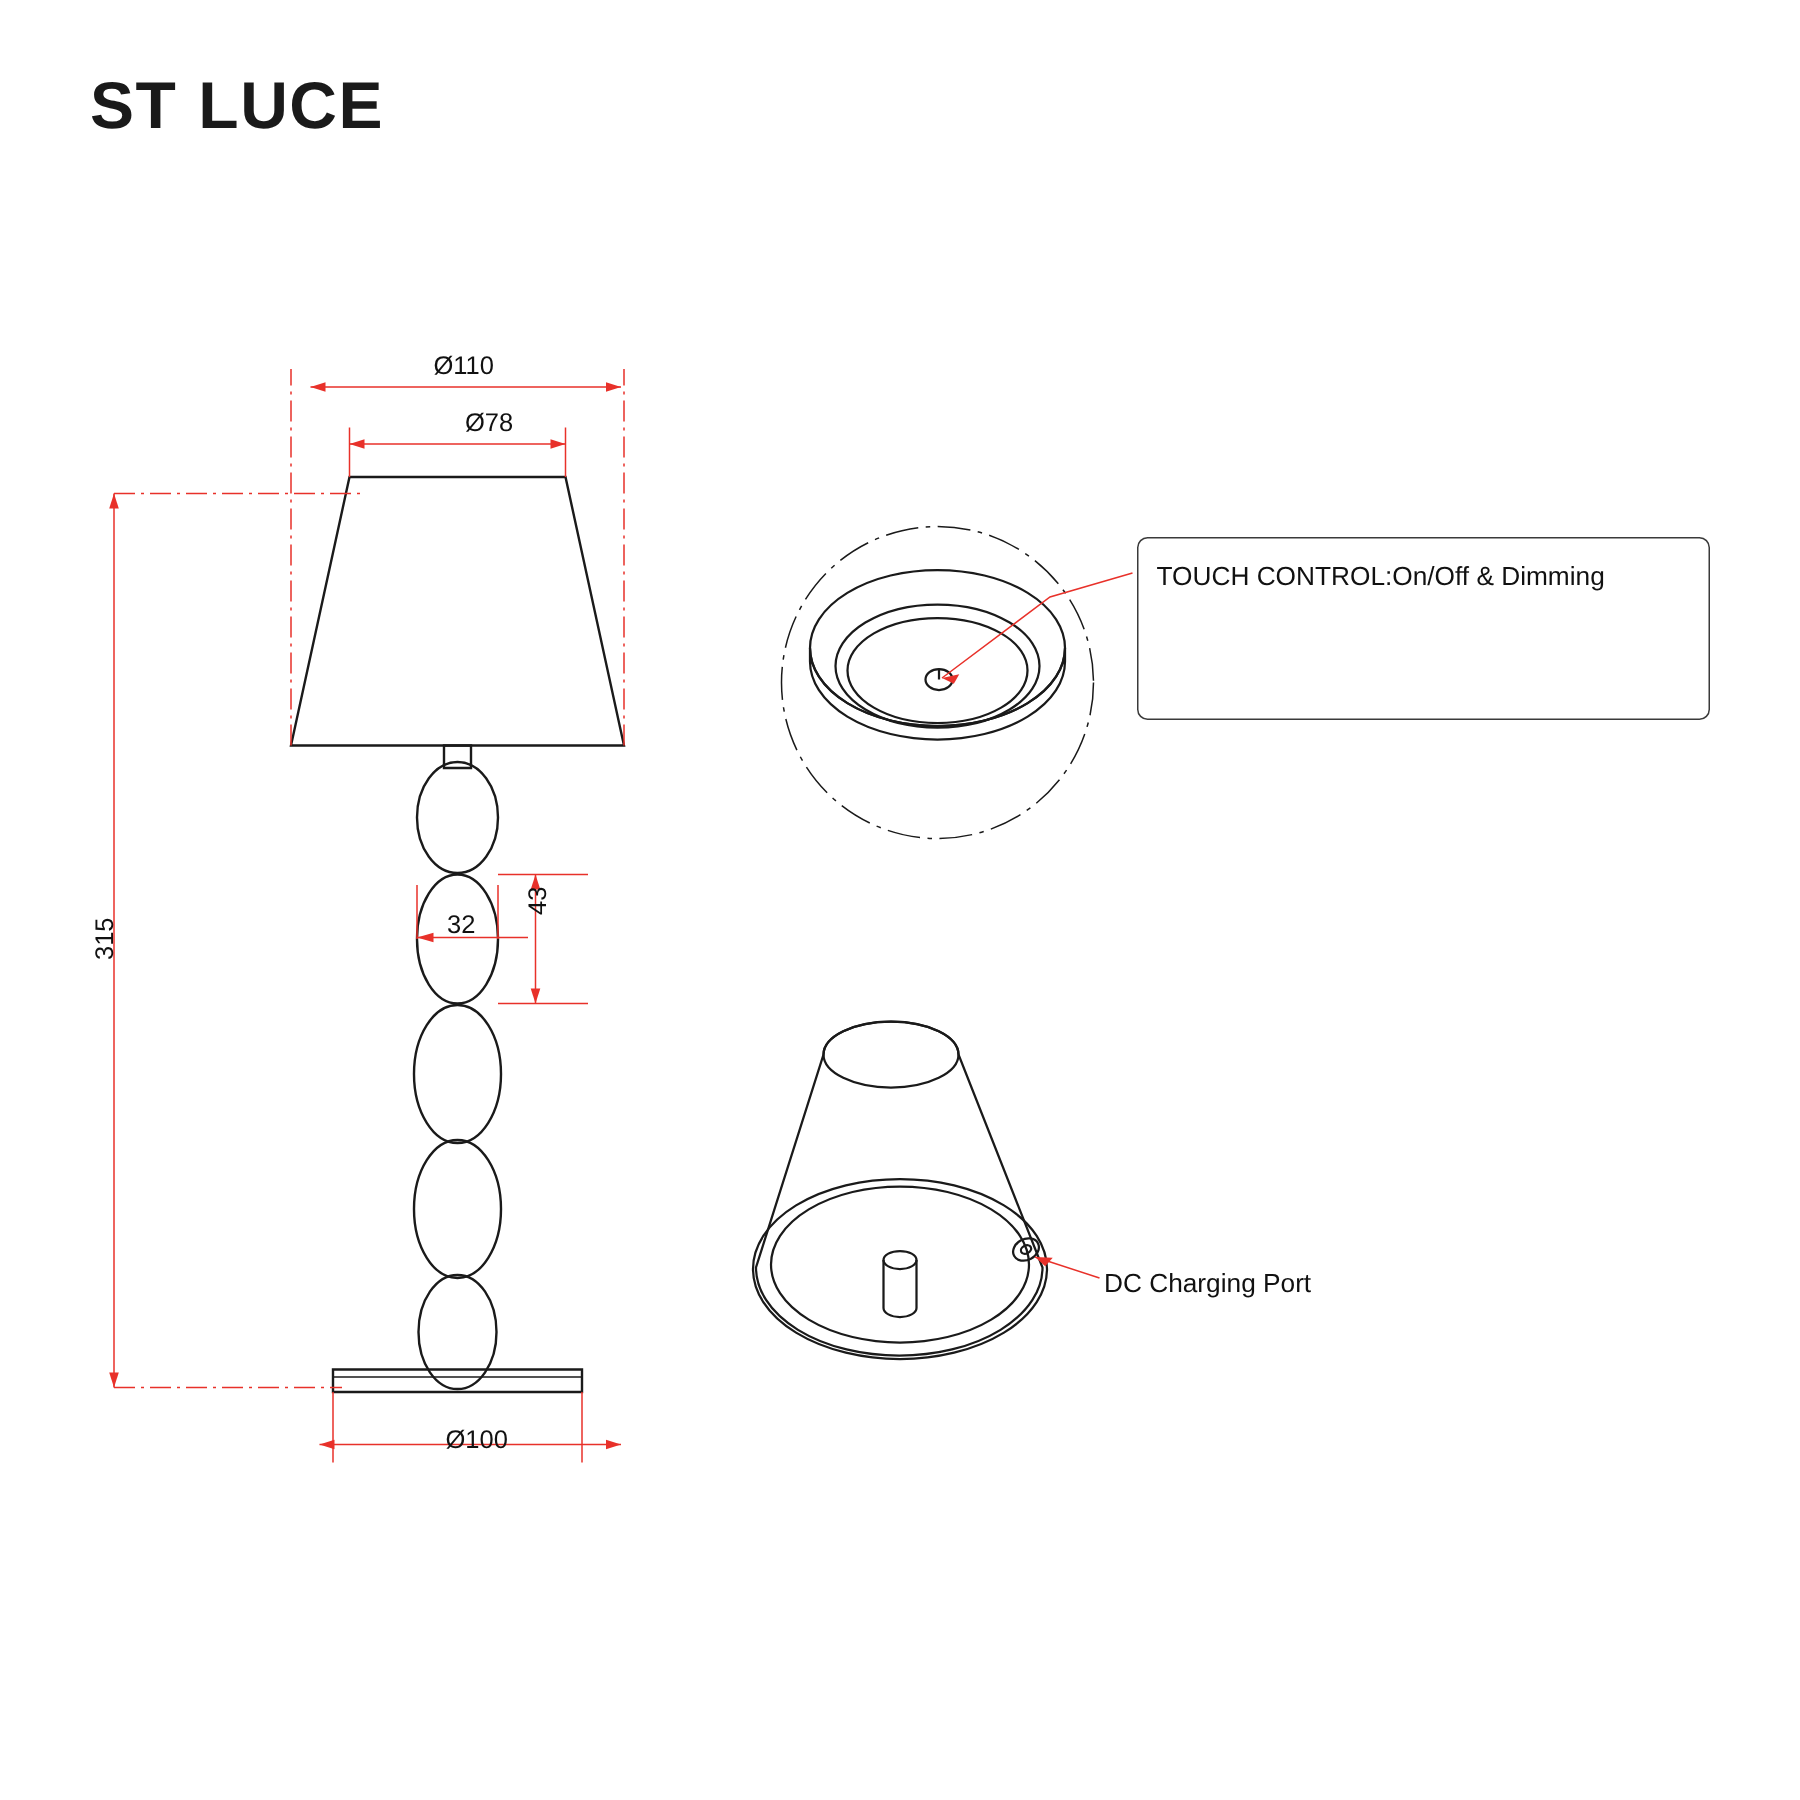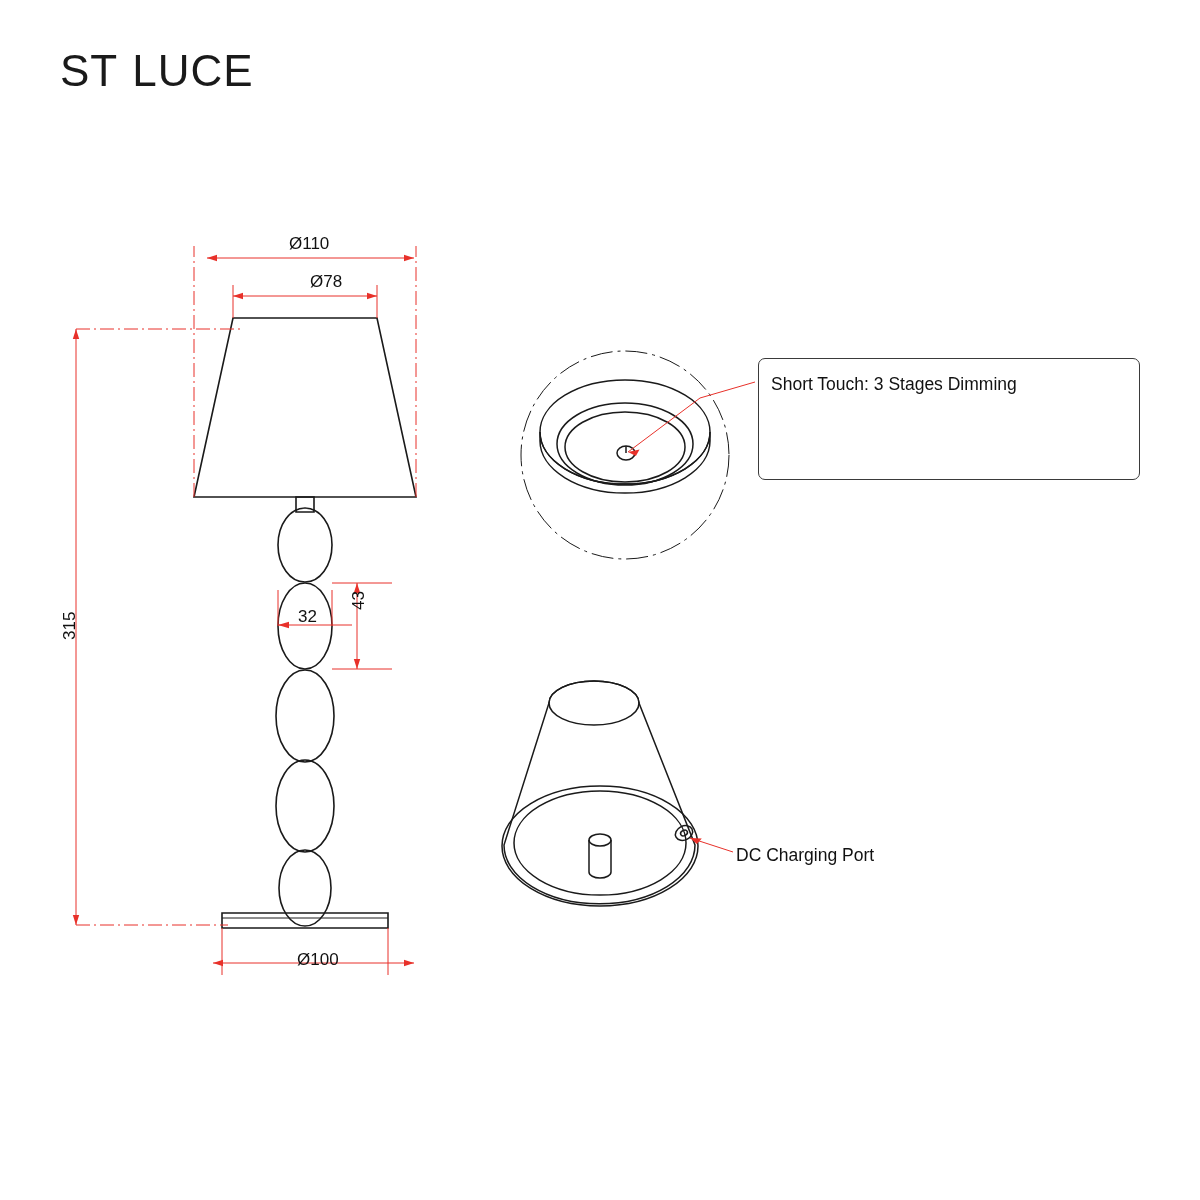--- a/index.html
+++ b/index.html
@@ -19,21 +19,21 @@
     position: absolute;
     left: 0; top: 0;
     width: 1200px;
     height: 1200px;
   }
   .logo {
     position: absolute;
     left: 60px;
     top: 46px;
     font-family: "Liberation Sans", sans-serif;
-    font-weight: normal;
+    font-weight: bold;
     font-size: 44px;
     letter-spacing: 1px;
     color: #1a1a1a;
     white-space: nowrap;
   }
   .logo .gap { display: inline-block; width: 14px; }
 
   .callout-box {
     position: absolute;
     left: 758px;
@@ -174,21 +174,21 @@
     <path d="M690,838 L733,852"></path>
     <path d="M690,838 l11.8,0.5 l-5,5.6 Z" fill="#e8312a" stroke="none"></path>
   </g>
 </svg>
 
 <div class="logo">
   <span>ST</span><span class="gap"></span><span>LUCE</span>
 </div>
 
 <div class="callout-box">
-  <div class="callout-line">Short Touch: 3 Stages Dimming</div>
+  <div class="callout-line">TOUCH CONTROL:On/Off &amp; Dimming</div>
 </div>
 
 <div class="label-text" id="dc-label">DC Charging Port</div>
 
 <div class="dim-text" id="dim-110">Ø110</div>
 <div class="dim-text" id="dim-78">Ø78</div>
 <div class="dim-text" id="dim-100">Ø100</div>
 <div class="dim-text" id="dim-32">32</div>
 <div class="dim-text" id="dim-43">43</div>
 <div class="dim-text" id="dim-315">315</div>

